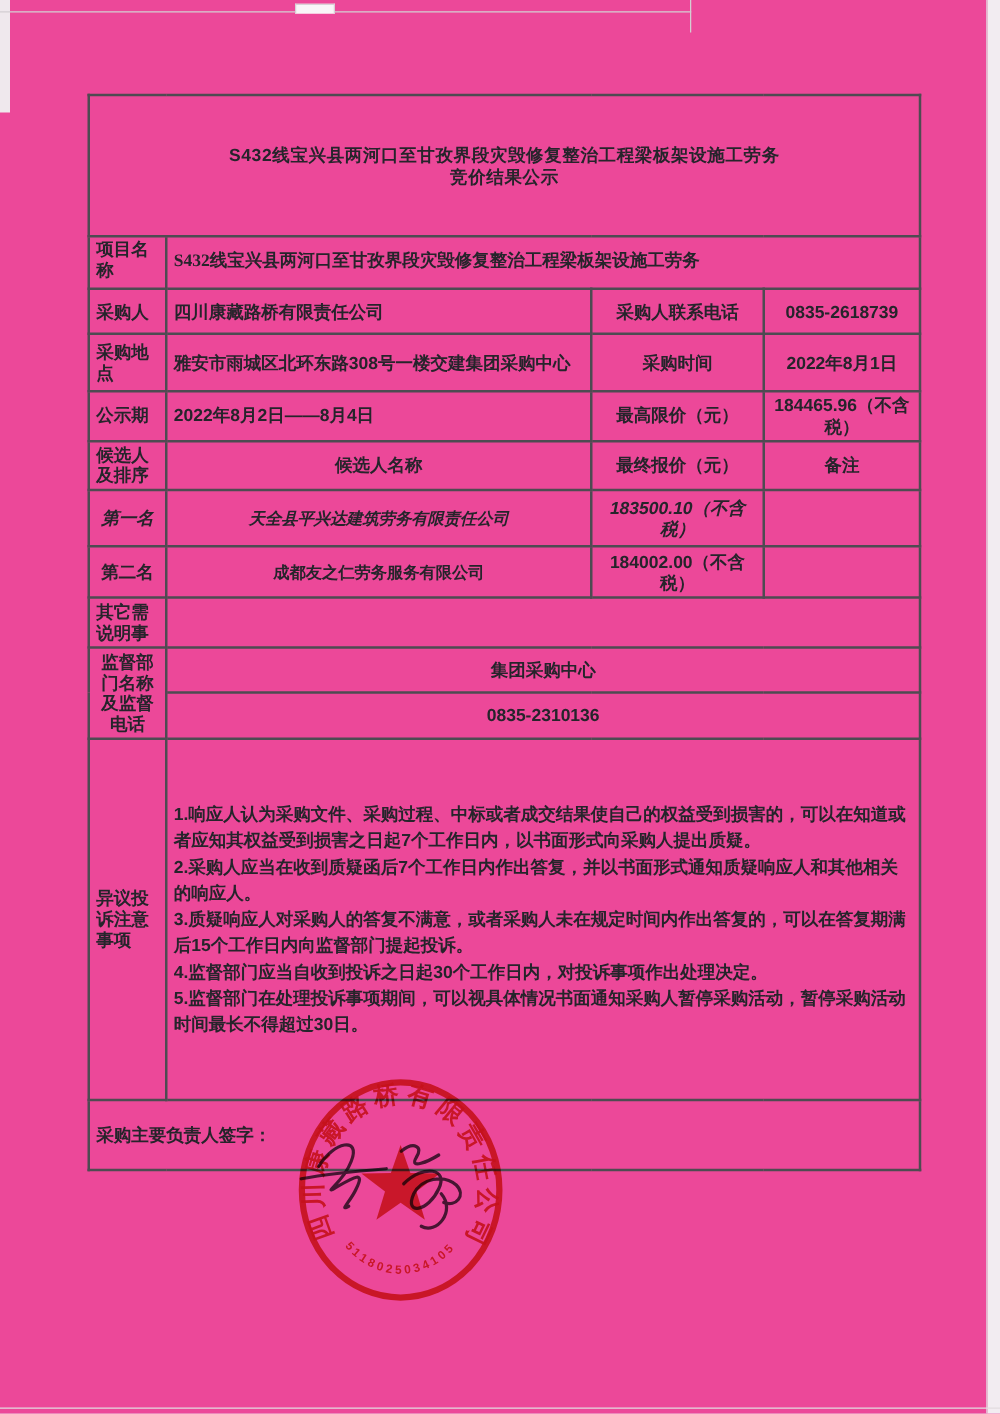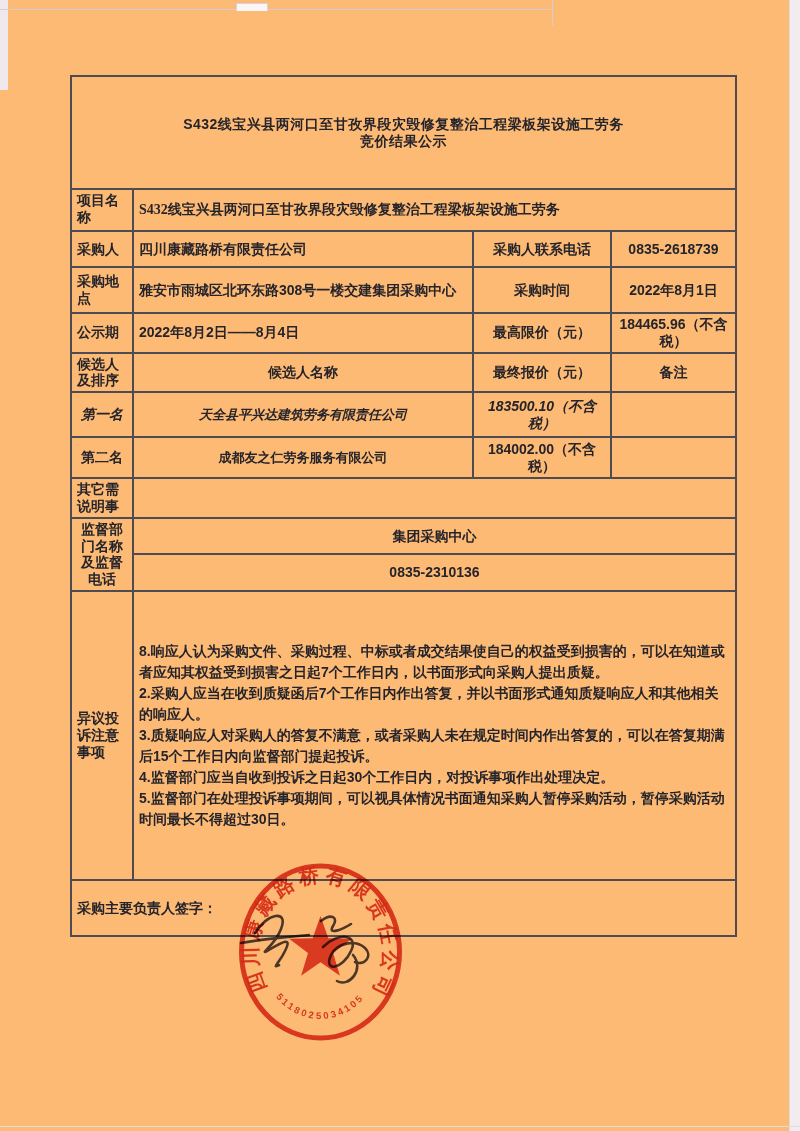--- a/index.html
+++ b/index.html
@@ -3,21 +3,21 @@
 <meta charset="utf-8">
 <style>
   html,body{margin:0;padding:0;}
   body{
     width:800px;height:1131px;
     background:#ece6eb;
     font-family:"Liberation Sans","DejaVu Sans",sans-serif;
   }
   .page{
     position:relative;width:800px;height:1131px;
-    background:#fdba74;overflow:hidden;color:#26242b;
+    background:#ec4899;overflow:hidden;color:#26242b;
   }
   
   .seam-top{position:absolute;left:0;top:9px;width:553px;height:1px;background:#d4cdd2;}
   .seam-bump{position:absolute;left:236px;top:3px;width:30px;height:7px;border:1px solid #d8d1d6;border-bottom:none;background:#f9f5f8;}
   .seam-vert{position:absolute;left:552px;top:0;width:1px;height:26px;background:#d4cdd2;}
   .page-right-edge{position:absolute;left:789px;top:0;width:1px;height:1131px;background:#e0d9de;}
   .page-right-band{position:absolute;left:790px;top:0;width:10px;height:1131px;background:#f2ecf1;}
   .page-bottom-edge{position:absolute;left:0;top:1126px;width:800px;height:1px;background:#e2dbe0;}
   .corner-shadow{position:absolute;left:0;top:0;width:8px;height:90px;background:#efe8ed;}
 
@@ -137,21 +137,21 @@
       <td rowspan="2" class="label-cell label-center">监督部门名称及监督电话</td>
       <td colspan="3" class="center">集团采购中心</td>
     </tr>
     <tr class="h-r9">
       <td colspan="3" class="center">0835-2310136</td>
     </tr>
 
     <tr class="h-r10">
       <td class="label-cell">异议投诉注意事项</td>
       <td colspan="3" class="obj-cell">
-        <div class="obj-line">8.响应人认为采购文件、采购过程、中标或者成交结果使自己的权益受到损害的，可以在知道或者应知其权益受到损害之日起7个工作日内，以书面形式向采购人提出质疑。</div>
+        <div class="obj-line">1.响应人认为采购文件、采购过程、中标或者成交结果使自己的权益受到损害的，可以在知道或者应知其权益受到损害之日起7个工作日内，以书面形式向采购人提出质疑。</div>
         <div class="obj-line">2.采购人应当在收到质疑函后7个工作日内作出答复，并以书面形式通知质疑响应人和其他相关的响应人。</div>
         <div class="obj-line">3.质疑响应人对采购人的答复不满意，或者采购人未在规定时间内作出答复的，可以在答复期满后15个工作日内向监督部门提起投诉。</div>
         <div class="obj-line">4.监督部门应当自收到投诉之日起30个工作日内，对投诉事项作出处理决定。</div>
         <div class="obj-line">5.监督部门在处理投诉事项期间，可以视具体情况书面通知采购人暂停采购活动，暂停采购活动时间最长不得超过30日。</div>
       </td>
     </tr>
 
     <tr class="h-r11">
       <td colspan="4" class="sig-cell">采购主要负责人签字：</td>
     </tr>

